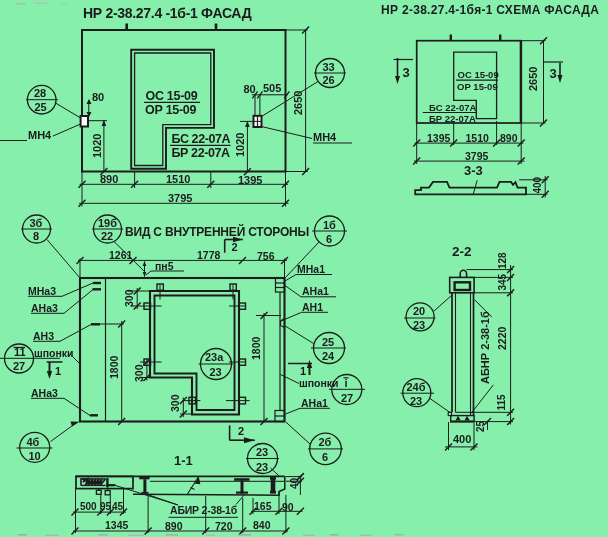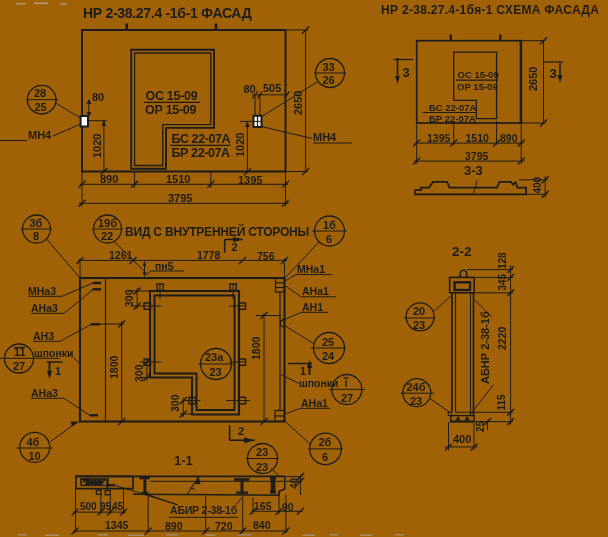--- a/index.html
+++ b/index.html
@@ -1,16 +1,16 @@
 <!DOCTYPE html>
 <html><head>
 <meta charset="utf-8">
 <style>
 html,body{margin:0;padding:0;background:#ffffff;}
-#page{width:608px;height:537px;position:relative;background:#a16207;overflow:hidden;}
+#page{width:608px;height:537px;position:relative;background:#86efac;overflow:hidden;}
 svg{position:absolute;top:0;left:0;}
 text{font-family:"Liberation Sans",sans-serif;fill:#1c1c1c;}
 .t{font-weight:bold;}
 </style>
 </head>
 <body>
 <div id="page">
 <svg width="608" height="537" viewBox="0 0 608 537">
 <defs>
 <marker id="arr" markerWidth="10" markerHeight="8" refX="8" refY="4" orient="auto">

